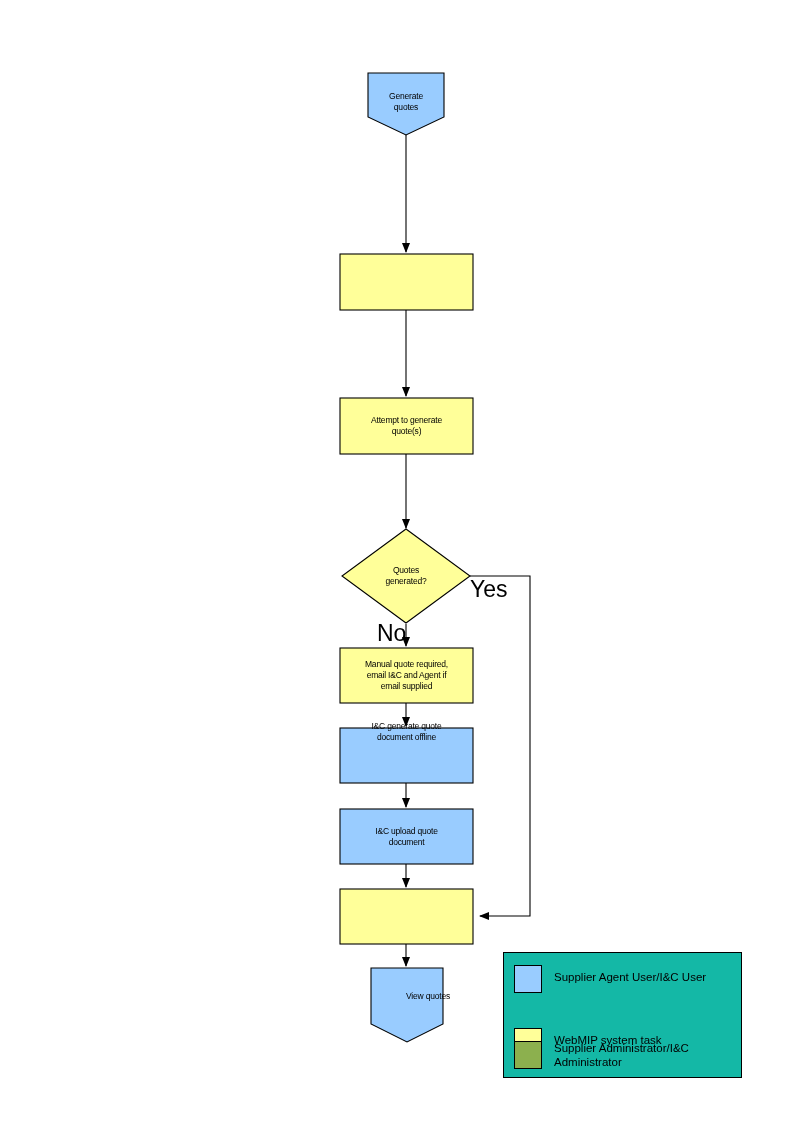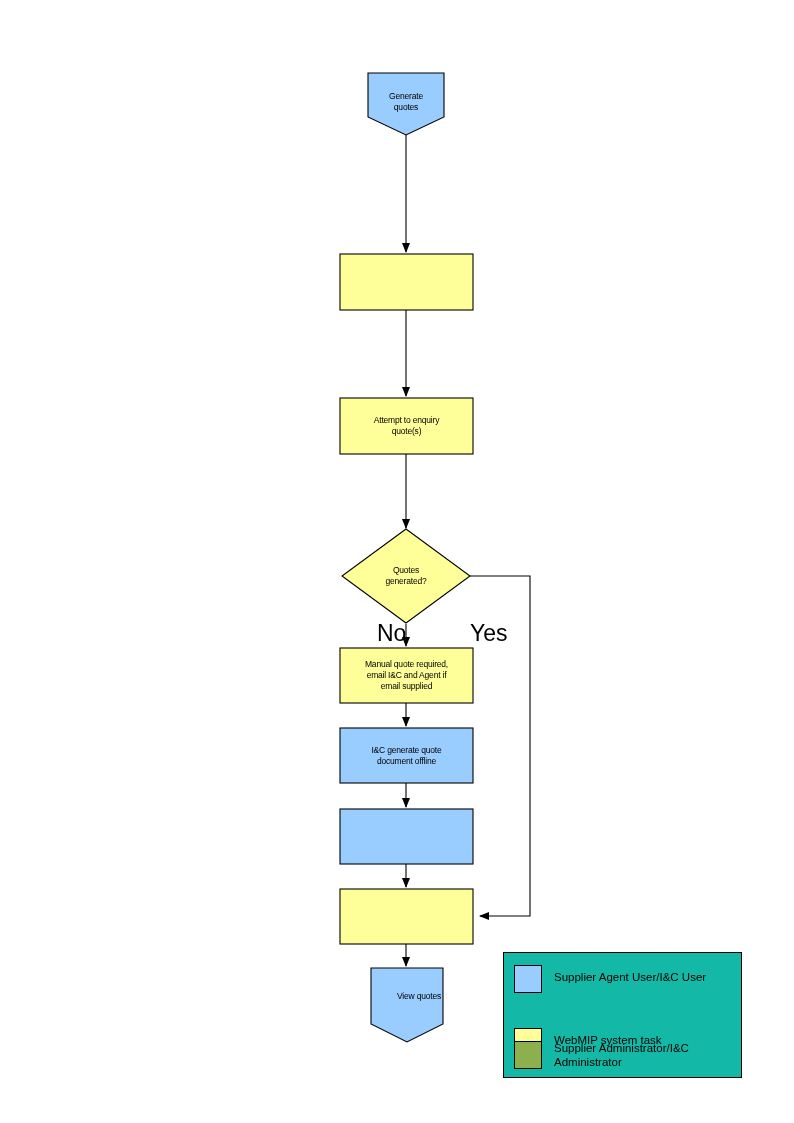--- a/index.html
+++ b/index.html
@@ -129,38 +129,40 @@
       <rect x="340" y="889" width="133" height="55" fill="#FFFF99"></rect>
 
       <polygon points="371,968 443,968 443,1024 407,1042 371,1024" fill="#99CCFF"></polygon>
     </g>
   </svg>
 
   <div class="node-label" style="left:368px; top:78px; width:76px; height:48px;">Generate
 quotes</div>
 
 
-  <div class="node-label" style="left:340px; top:398px; width:133px; height:56px;">Attempt to enquiry
+  <div class="node-label" style="left:340px; top:398px; width:133px; height:56px;">Attempt to generate
 quote(s)</div>
 
   <div class="node-label" style="left:356px; top:552px; width:100px; height:48px;">Quotes
 generated?</div>
 
   <div class="node-label" style="left:340px; top:648px; width:133px; height:55px;">Manual quote required,
 email I&amp;C and Agent if
 email supplied</div>
 
-  <div class="node-label" style="left:340px; top:728px; width:133px; height:55px;">I&amp;C generate quote
+  <div class="node-label" style="left:340px; top:704px; width:133px; height:55px;">I&amp;C generate quote
 document offline</div>
 
+  <div class="node-label" style="left:340px; top:809px; width:133px; height:55px;">I&amp;C upload quote
+document</div>
 
 
-  <div class="node-label" style="left:383px; top:972px; width:72px; height:48px;">View quotes</div>
+  <div class="node-label" style="left:392px; top:972px; width:72px; height:48px;">View quotes</div>
 
-  <div class="edge-label" style="left:470px; top:578px;margin-top:44px;">Yes</div>
+  <div class="edge-label" style="left:470px; top:578px;">Yes</div>
 
   <div class="edge-label" style="left:377px; top:622px;">No</div>
 
   <div class="legend">
     <div class="legend-row" style="top:12px;">
       <span class="legend-swatch" style="background:#99CCFF;"></span>
       <span class="legend-text">Supplier Agent User/I&amp;C User</span>
     </div>
     <div class="legend-row" style="top:52px;margin-top:23px;">
       <span class="legend-swatch" style="background:#FFFF99;"></span>

